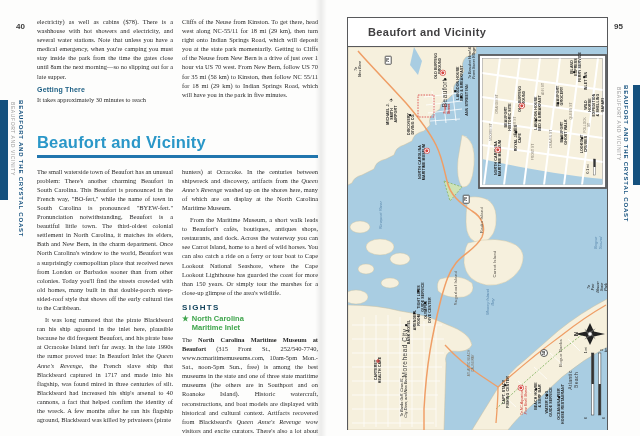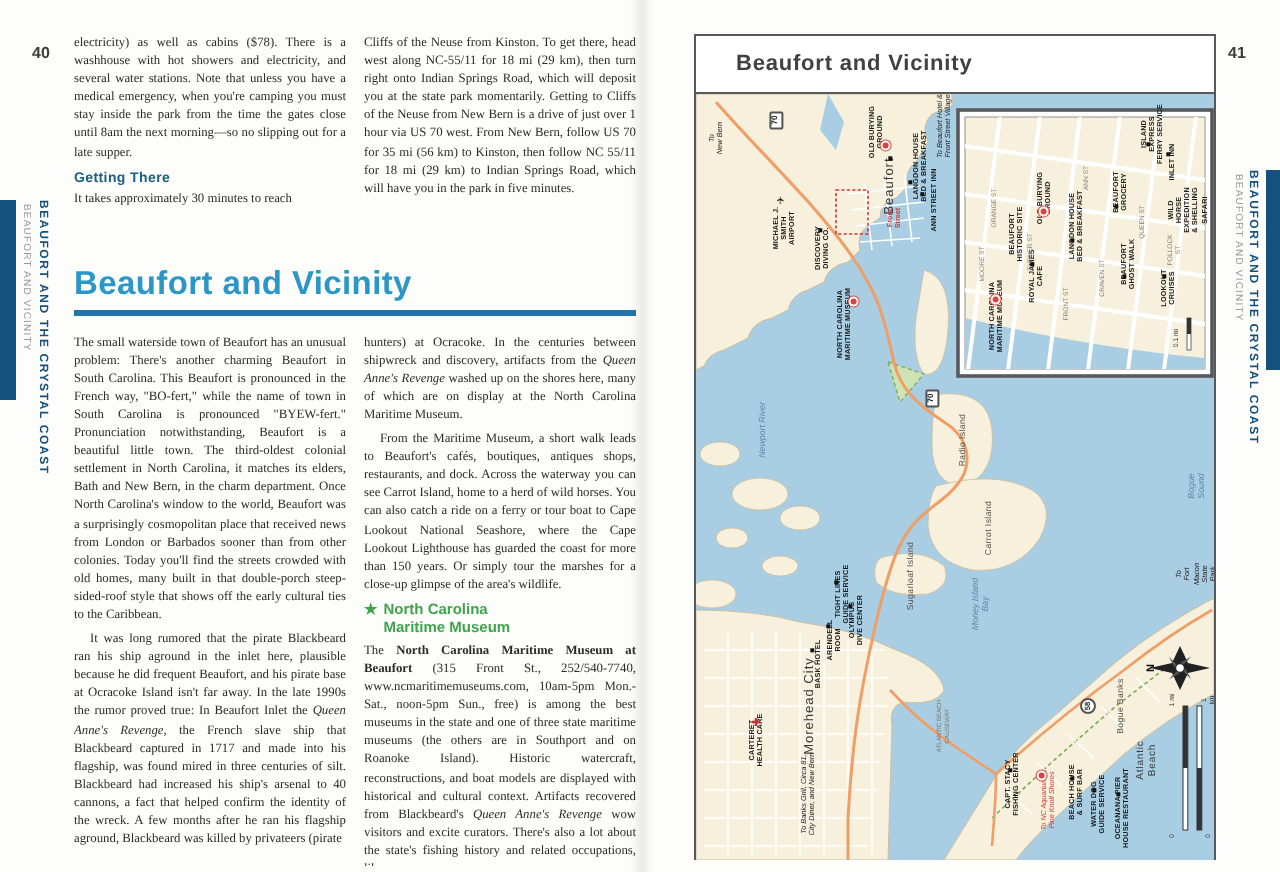--- a/index.html
+++ b/index.html
@@ -104,33 +104,34 @@
       <div class="rule"></div>
 
       <div class="cols main-cols">
         <div class="col">
           <p class="body">The small waterside town of Beaufort has an unusual problem: There's another charming Beaufort in South Carolina. This Beaufort is pronounced in the French way, "BO-fert," while the name of town in South Carolina is pronounced "BYEW-fert." Pronunciation notwithstanding, Beaufort is a beautiful little town. The third-oldest colonial settlement in North Carolina, it matches its elders, Bath and New Bern, in the charm department. Once North Carolina's window to the world, Beaufort was a surprisingly cosmopolitan place that received news from London or Barbados sooner than from other colonies. Today you'll find the streets crowded with old homes, many built in that double-porch steep-sided-roof style that shows off the early cultural ties to the Caribbean.</p>
           <p class="body indent"><span class="">It was long rumored that the pirate Blackbeard ran his ship aground in the inlet here, plausible because he did frequent Beaufort, and his pirate base at Ocracoke Island isn't far away. In the late 1990s the rumor proved true: In Beaufort Inlet the </span><span class="i">Queen Anne's Revenge</span><span class="">, the French slave ship that Blackbeard captured in 1717 and made into his flagship, was found mired in three centuries of silt. Blackbeard had increased his ship's arsenal to 40 cannons, a fact that helped confirm the identity of the wreck. A few months after he ran his flagship aground, Blackbeard was killed by privateers (pirate</span></p>
         </div>
         <div class="col">
           <p class="body"><span class="">hunters) at Ocracoke. In the centuries between shipwreck and discovery, artifacts from the </span><span class="i">Queen Anne's Revenge</span><span class=""> washed up on the shores here, many of which are on display at the North Carolina Maritime Museum.</span></p>
           <p class="body indent">From the Maritime Museum, a short walk leads to Beaufort's cafés, boutiques, antiques shops, restaurants, and dock. Across the waterway you can see Carrot Island, home to a herd of wild horses. You can also catch a ride on a ferry or tour boat to Cape Lookout National Seashore, where the Cape Lookout Lighthouse has guarded the coast for more than 150 years. Or simply tour the marshes for a close-up glimpse of the area's wildlife.</p>
+          <h3 class="sights">SIGHTS</h3>
           <h3 class="sight-name">
             <span class="star">★</span>
             <span class="sn">North Carolina
-Maritime Museum</span>
+Maritime Inlet</span>
           </h3>
           <p class="body"><span class="">The </span><span class="b ">North Carolina Maritime Museum at Beaufort</span><span class=""> (315 Front St., 252/540-7740, www.ncmaritimemuseums.com, 10am-5pm Mon.-Sat., noon-5pm Sun., free) is among the best museums in the state and one of three state maritime museums (the others are in Southport and on Roanoke Island). Historic watercraft, reconstructions, and boat models are displayed with historical and cultural context. Artifacts recovered from Blackbeard's </span><span class="i">Queen Anne's Revenge</span><span class=""> wow visitors and excite curators. There's also a lot about the state's fishing history and related occupations, like</span></p>
         </div>
       </div>
     </div>
   </div>
 
   <div class="page page-right">
-    <div class="pagenum pn-right">41</div>
+    <div class="pagenum pn-right">95</div>
     <div class="tab tab-right"></div>
     <div class="vtext vt-bold vt-right-bold">BEAUFORT AND THE CRYSTAL COAST</div>
     <div class="vtext vt-gray vt-right-gray">BEAUFORT AND VICINITY</div>
 
     <div class="mapbox">
       <div class="map-title">Beaufort and Vicinity</div>
       <div class="map-area">
         <svg width="259" height="383" viewBox="0 0 259 383">
 
           <rect width="259" height="383" fill="#a9cde2"></rect>

